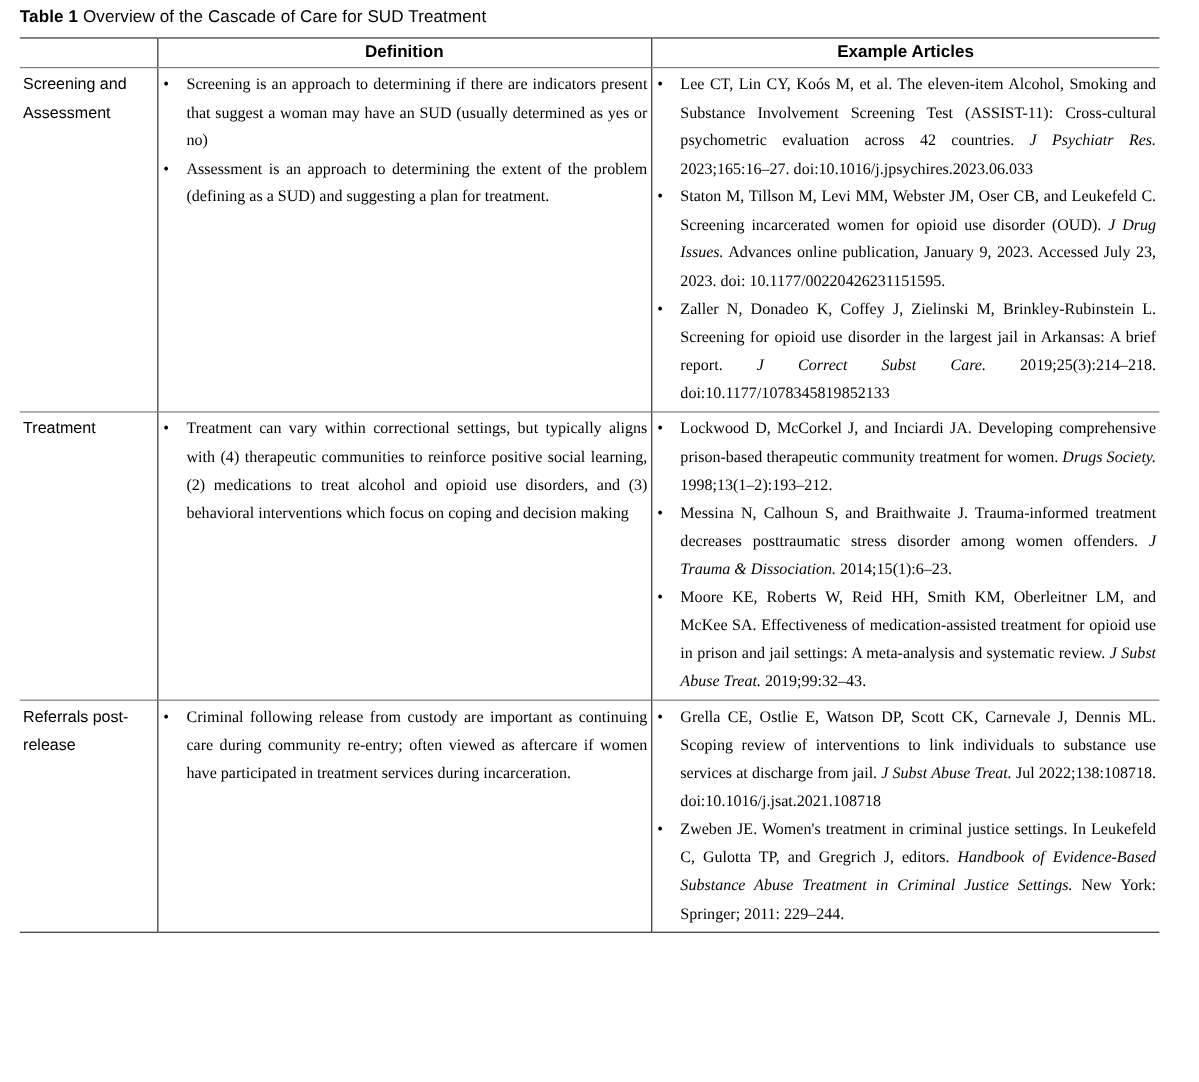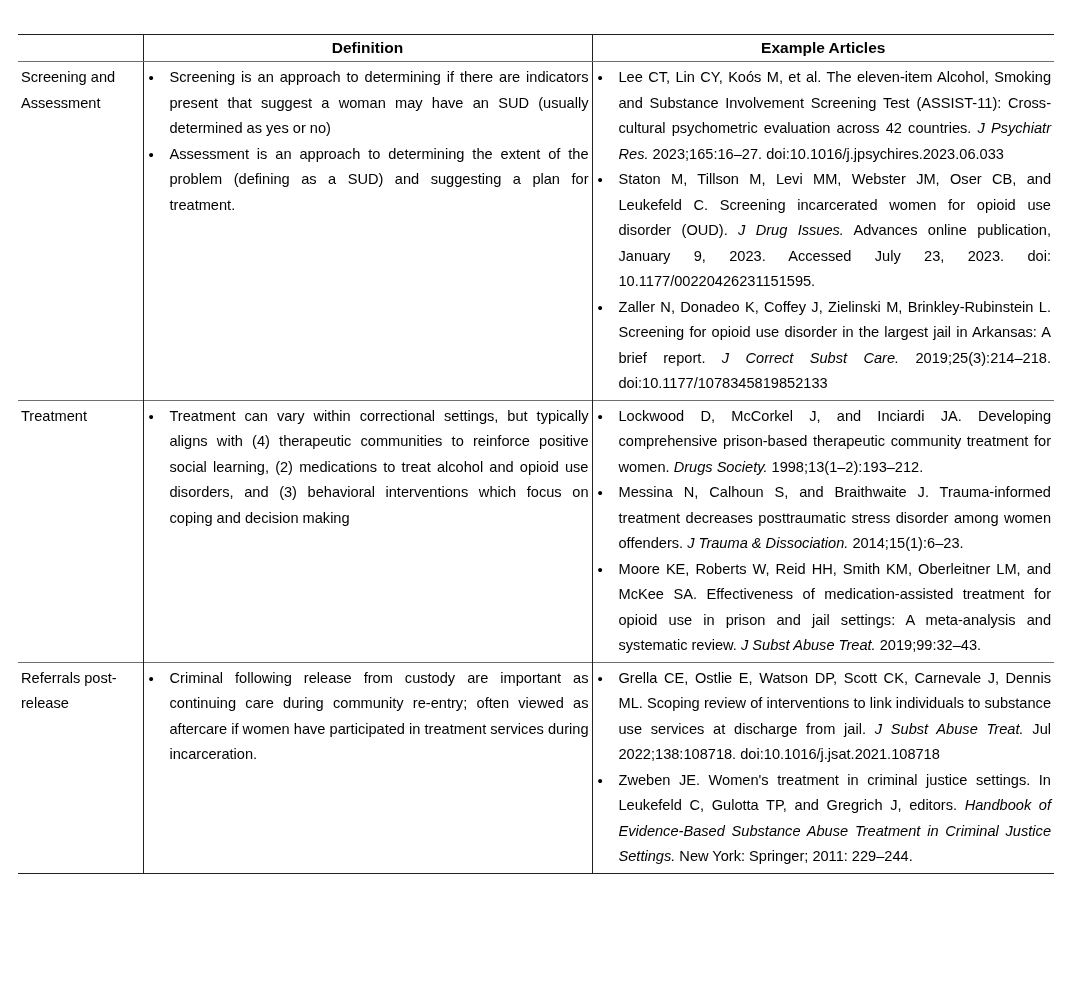--- a/index.html
+++ b/index.html
@@ -101,40 +101,45 @@
     list-style: none;
     margin: 0;
     padding: 0;
   }
   ul.bl > li {
     position: relative;
     padding-left: 23px;
     margin: 0 0 0 0;
     text-align: justify;
     text-justify: inter-word;
+    font-family: Liberation Serif, serif;
   }
   ul.bl > li + li { margin-top: 0; }
   ul.bl > li::before {
     content: "\2022";
     position: absolute;
     left: 2px;
     top: 0;
     font-size: 15px;
     line-height: 25.5px;
   }
   em { font-style: italic; }
 
   
   .list-cell.articles ul.bl > li { text-align: justify; }
 </style>
 </head>
 <body>
 
 <div class="page">
 
+  <div class="caption">
+    <span class="cap-label">Table 1</span>
+    <span class="cap-text">Overview of the Cascade of Care for SUD Treatment</span>
+  </div>
 
   <div class="tbl-wrap">
     <table class="sud">
       <colgroup>
         <col class="c1">
           <col class="c2">
           <col class="c3">
       </colgroup>
       <thead>
         <tr>

